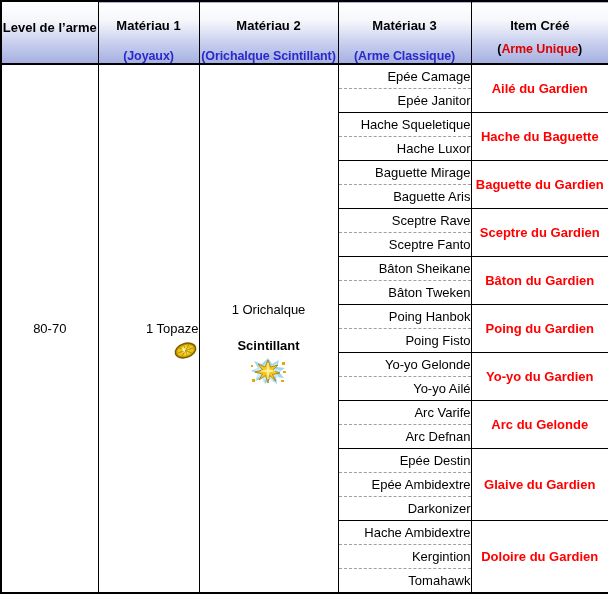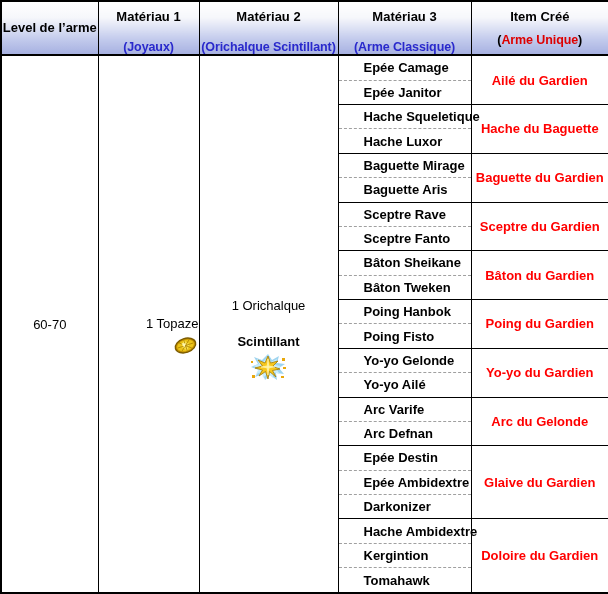--- a/index.html
+++ b/index.html
@@ -25,21 +25,21 @@
       var(--header-gradient-top, #ffffff) 0%,
       #f6f7fb 30%,
       #c2caec 72%,
       var(--header-gradient-bottom, #a7b1e1) 100%);
     padding: 0;
     vertical-align: top;
     font-size: 13px;
     font-weight: bold;
     color: var(--header-text, #000);
   }
-  .th-title { margin-top: 7px; text-align: center; white-space: nowrap; }
+  .th-title { margin-top: 16px; text-align: center; white-space: nowrap; }
   .th-title.solo { margin-top: 18px; }
   .th-sub {
     margin-top: 9px;
     text-align: center;
     white-space: nowrap;
     font-size: 12.5px;
     letter-spacing: -0.1px;
   }
   .th-sub.blue { color: var(--header-blue, #2929cc); margin-top: 16px; }
   .th-sub .red-part { color: var(--header-red, #dd0000); }
@@ -49,24 +49,23 @@
     border-left: 1px solid var(--grid-border, #000);
     border-right: 1px solid var(--grid-border, #000);
     border-top: 0;
     border-bottom: 0;
     font-size: 13px;
     color: #000;
     padding: 0;
     vertical-align: middle;
   }
   td.weapon {
-    text-align: left;
-    padding-left: 25px;
+    text-align: right;
+    padding-left: 15px;
     white-space: nowrap;
-    font-weight: bold;
   }
   td.weapon-sep { border-bottom: 1px dashed var(--dashed-separator, #a0a0a0); }
   td.weapon-end { border-bottom: 1px solid var(--grid-border, #000); }
   td.item {
     border-bottom: 1px solid var(--grid-border, #000);
     text-align: center;
     font-weight: bold;
     color: var(--item-red, #ff0000);
     white-space: nowrap;
   }
@@ -112,21 +111,21 @@
       </th>
       <th>
         <div class="th-title">Item Créé</div>
         <div class="th-sub"><span class="paren">(</span><span class="red-part">Arme Unique</span><span class="paren">)</span></div>
       </th>
     </tr>
   </thead>
   <tbody>
       <tr>
   <td class="level-cell" rowspan="22">
-    <span>60-70</span>
+    <span>80-70</span>
   </td>
   <td class="mat-cell" rowspan="22">
     <div class="mat-inner shift1">
       <div class="mat-line">1 Topaze</div>
       <svg class="mat-icon" width="27" height="21" viewBox="0 0 27 21">
         <g transform="rotate(-18 13.5 10.5)">
           <ellipse cx="13.5" cy="10.5" rx="10.5" ry="7" fill="#c79400" stroke="#7c5c00" stroke-width="1.4"></ellipse>
           <ellipse cx="13.5" cy="10.5" rx="8.6" ry="5.4" fill="#ecc418"></ellipse>
           <polygon points="13.5,5 17.8,10.5 13.5,16 9.2,10.5" fill="#f9e04a"></polygon>
           <path d="M5.5,10.5 L21.5,10.5 M13.5,4.5 L13.5,16.5 M8.2,6 L18.8,15 M18.8,6 L8.2,15" stroke="#a87e00" stroke-width="0.7" fill="none"></path>

